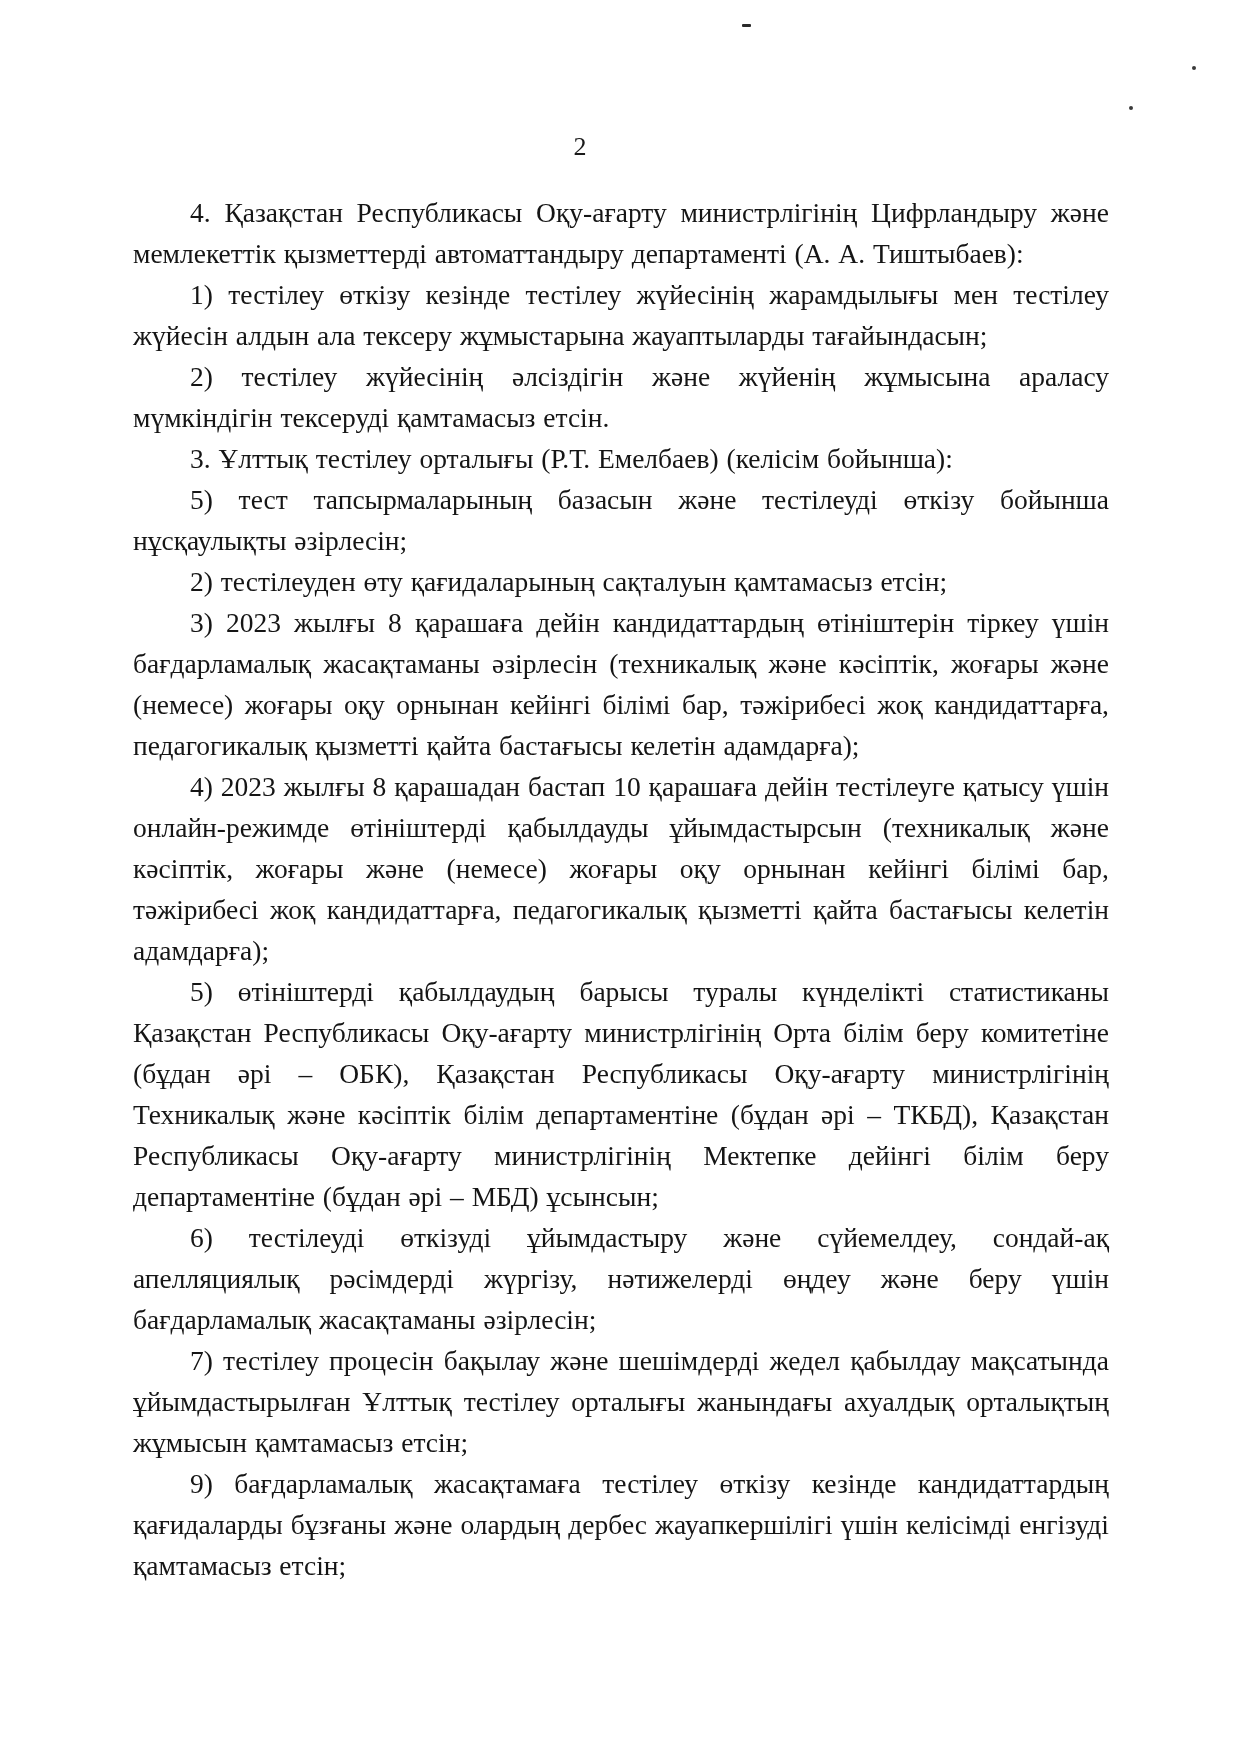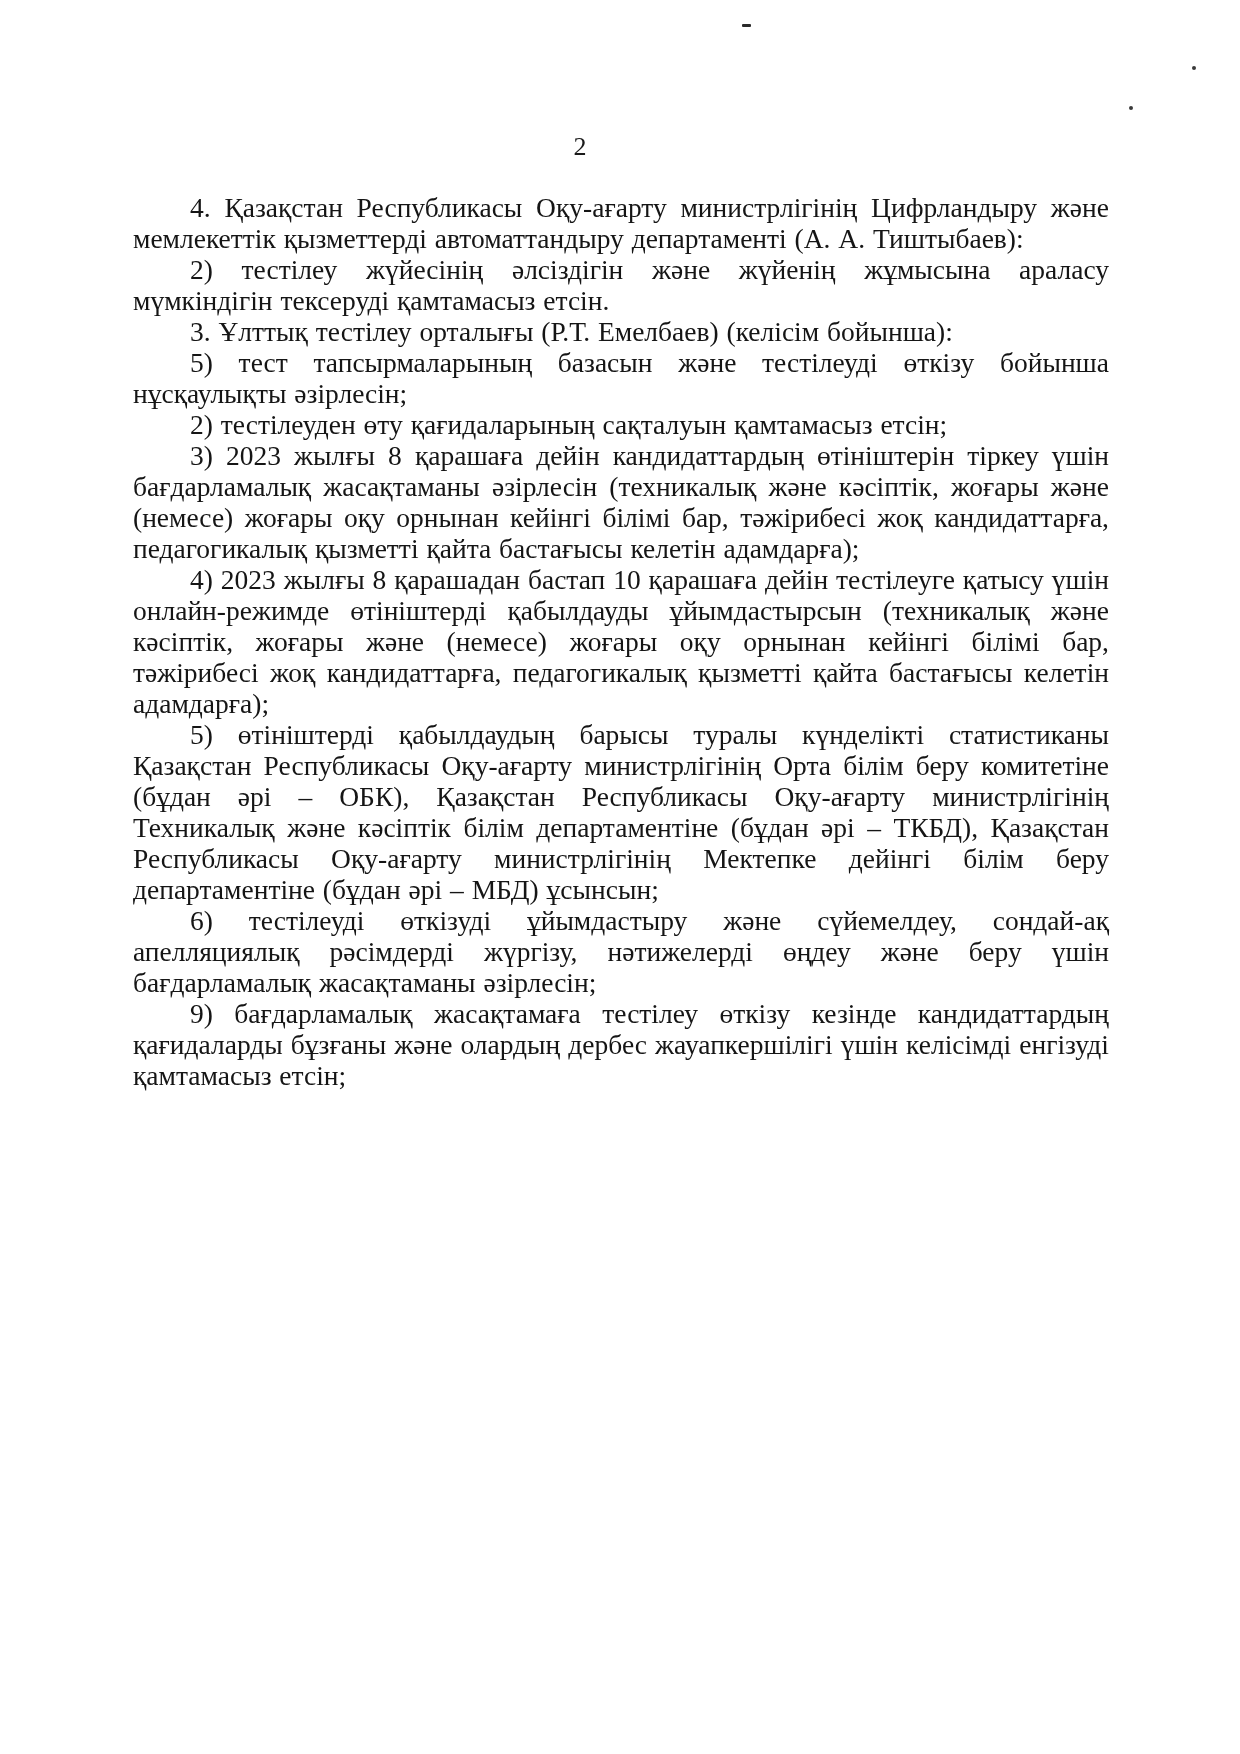--- a/index.html
+++ b/index.html
@@ -24,21 +24,21 @@
     text-align: center;
     font-size: 26px;
     color: #1a1a1a;
   }
   .content {
     position: absolute;
     top: 192px;
     left: 133px;
     width: 976px;
     font-size: 27.5px;
-    line-height: 31px;
+    line-height: 41px;
     text-align: justify;
     text-justify: inter-word;
     color: #151515;
   }
   .content p {
     margin: 0;
     padding: 0;
     text-indent: 57px;
     word-spacing: 1px;
   }
@@ -59,24 +59,26 @@
 <div class="page">
 
   <span class="speck dash" style="left:742px; top:24px; width:9px; height:3px;"></span>
   <span class="speck" style="left:1192px; top:66px; width:4px; height:4px;"></span>
   <span class="speck" style="left:1129px; top:106px; width:4px; height:4px;"></span>
 
   <div class="page-number">2</div>
 
   <div class="content">
       <p>4. Қазақстан Республикасы Оқу-ағарту министрлігінің Цифрландыру және мемлекеттік қызметтерді автоматтандыру департаменті (А. А. Тиштыбаев):</p>
+      <p>1) тестілеу өткізу кезінде тестілеу жүйесінің жарамдылығы мен тестілеу жүйесін алдын ала тексеру жұмыстарына жауаптыларды тағайындасын;</p>
       <p>2) тестілеу жүйесінің әлсіздігін және жүйенің жұмысына араласу мүмкіндігін тексеруді қамтамасыз етсін.</p>
       <p>3. Ұлттық тестілеу орталығы (Р.Т. Емелбаев) (келісім бойынша):</p>
       <p>5) тест тапсырмаларының базасын және тестілеуді өткізу бойынша нұсқаулықты әзірлесін;</p>
       <p>2) тестілеуден өту қағидаларының сақталуын қамтамасыз етсін;</p>
       <p>3) 2023 жылғы 8 қарашаға дейін кандидаттардың өтініштерін тіркеу үшін бағдарламалық жасақтаманы әзірлесін (техникалық және кәсіптік, жоғары және (немесе) жоғары оқу орнынан кейінгі білімі бар, тәжірибесі жоқ кандидаттарға, педагогикалық қызметті қайта бастағысы келетін адамдарға);</p>
       <p>4) 2023 жылғы 8 қарашадан бастап 10 қарашаға дейін тестілеуге қатысу үшін онлайн-режимде өтініштерді қабылдауды ұйымдастырсын (техникалық және кәсіптік, жоғары және (немесе) жоғары оқу орнынан кейінгі білімі бар, тәжірибесі жоқ кандидаттарға, педагогикалық қызметті қайта бастағысы келетін адамдарға);</p>
       <p>5) өтініштерді қабылдаудың барысы туралы күнделікті статистиканы Қазақстан Республикасы Оқу-ағарту министрлігінің Орта білім беру комитетіне (бұдан әрі – ОБК), Қазақстан Республикасы Оқу-ағарту министрлігінің Техникалық және кәсіптік білім департаментіне (бұдан әрі – ТКБД), Қазақстан Республикасы Оқу-ағарту министрлігінің Мектепке дейінгі білім беру департаментіне (бұдан әрі – МБД) ұсынсын;</p>
       <p>6) тестілеуді өткізуді ұйымдастыру және сүйемелдеу, сондай-ақ апелляциялық рәсімдерді жүргізу, нәтижелерді өңдеу және беру үшін бағдарламалық жасақтаманы әзірлесін;</p>
+      <p>7) тестілеу процесін бақылау және шешімдерді жедел қабылдау мақсатында ұйымдастырылған Ұлттық тестілеу орталығы жанындағы ахуалдық орталықтың жұмысын қамтамасыз етсін;</p>
       <p>9) бағдарламалық жасақтамаға тестілеу өткізу кезінде кандидаттардың қағидаларды бұзғаны және олардың дербес жауапкершілігі үшін келісімді енгізуді қамтамасыз етсін;</p>
     </div>
 
 </div>
 
 </body></html>

